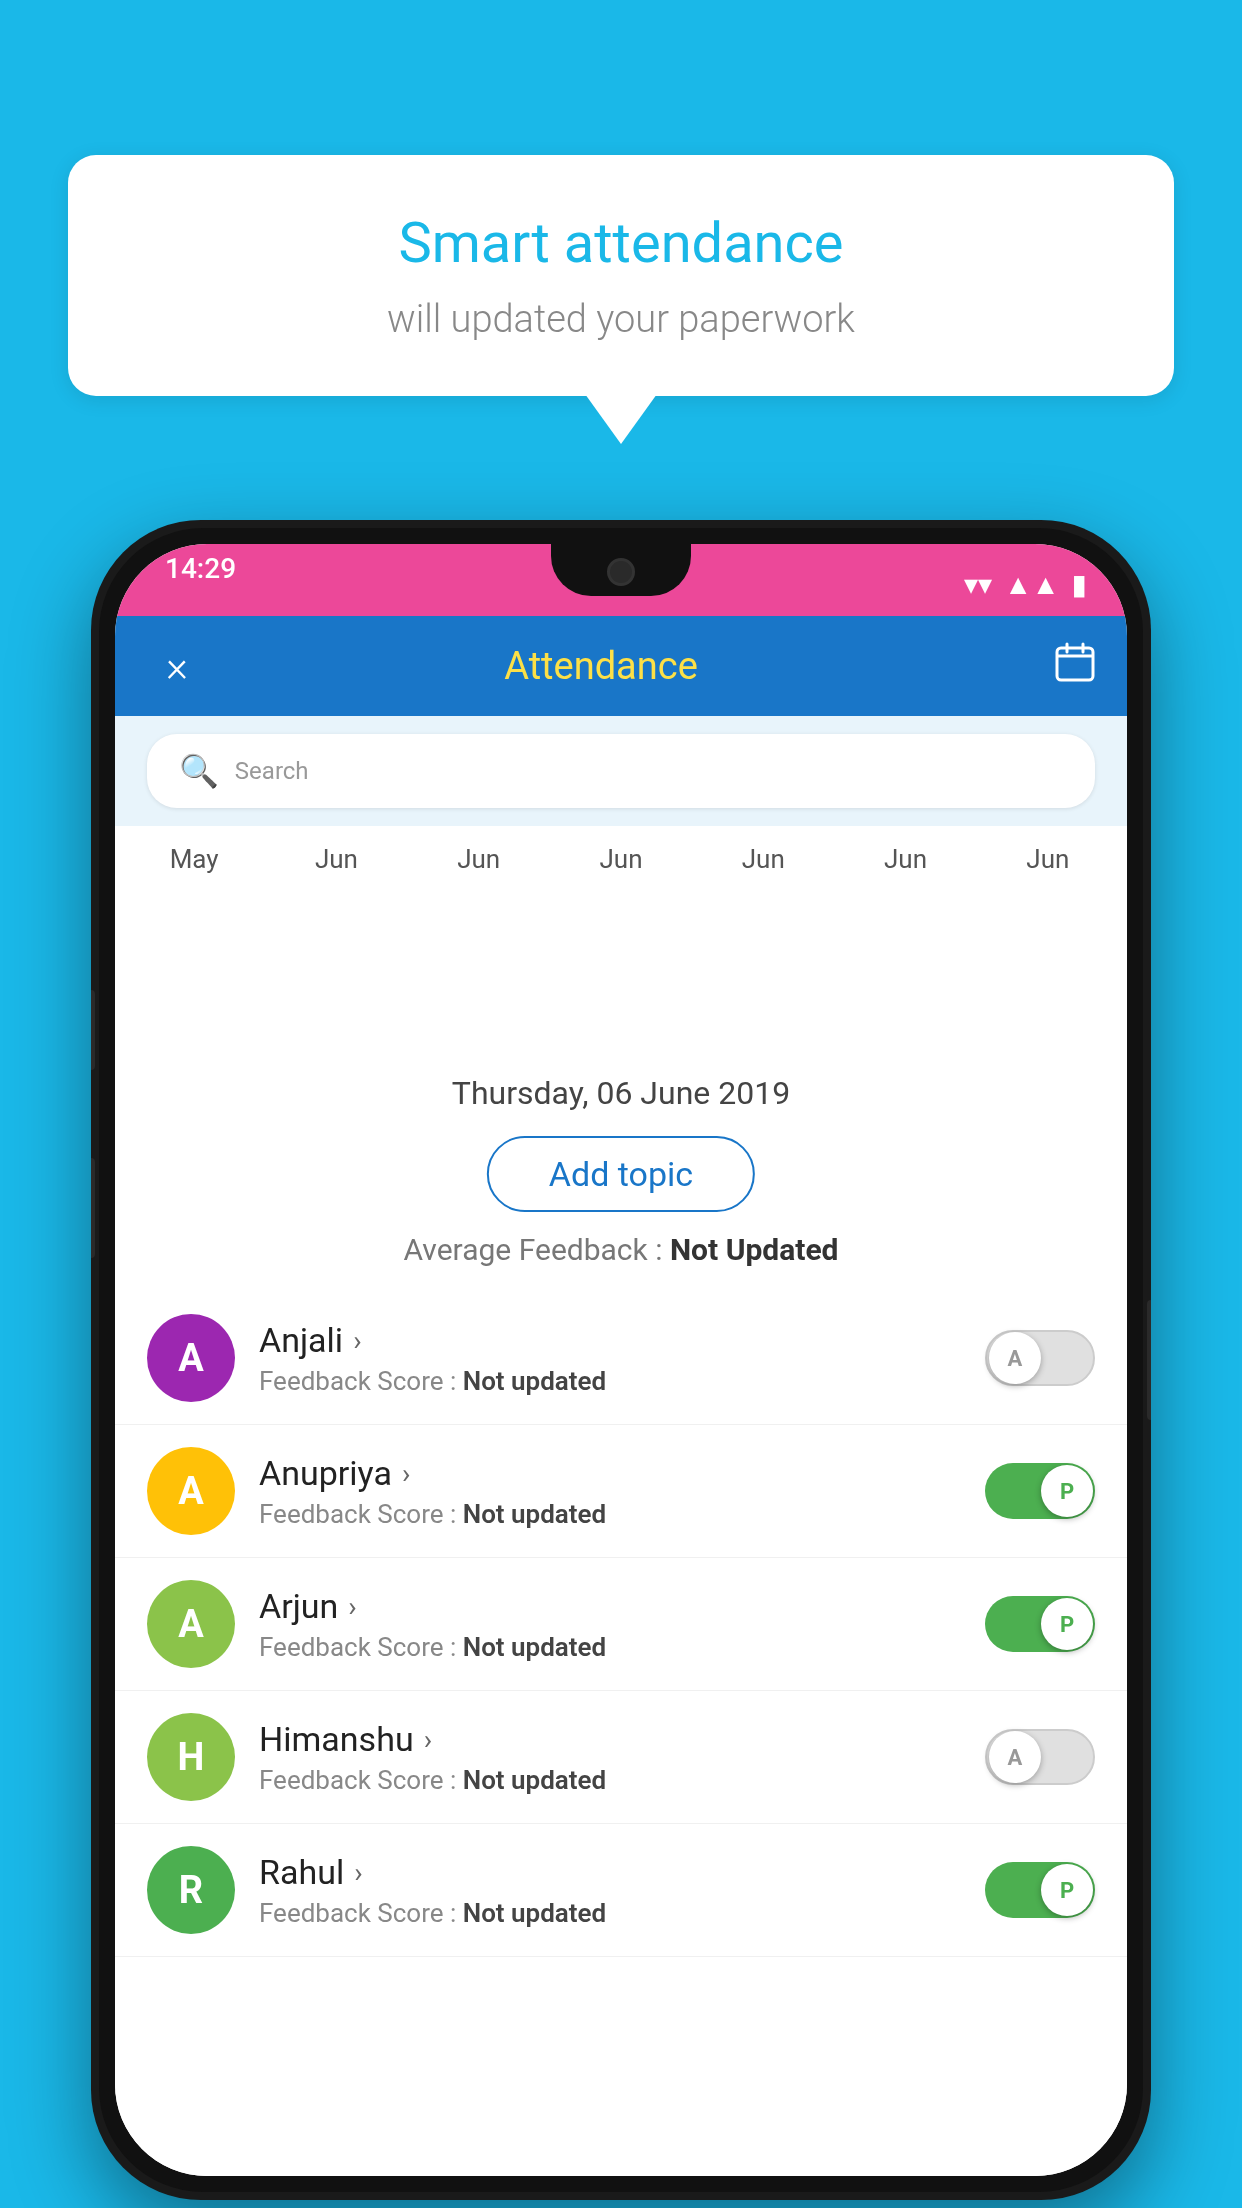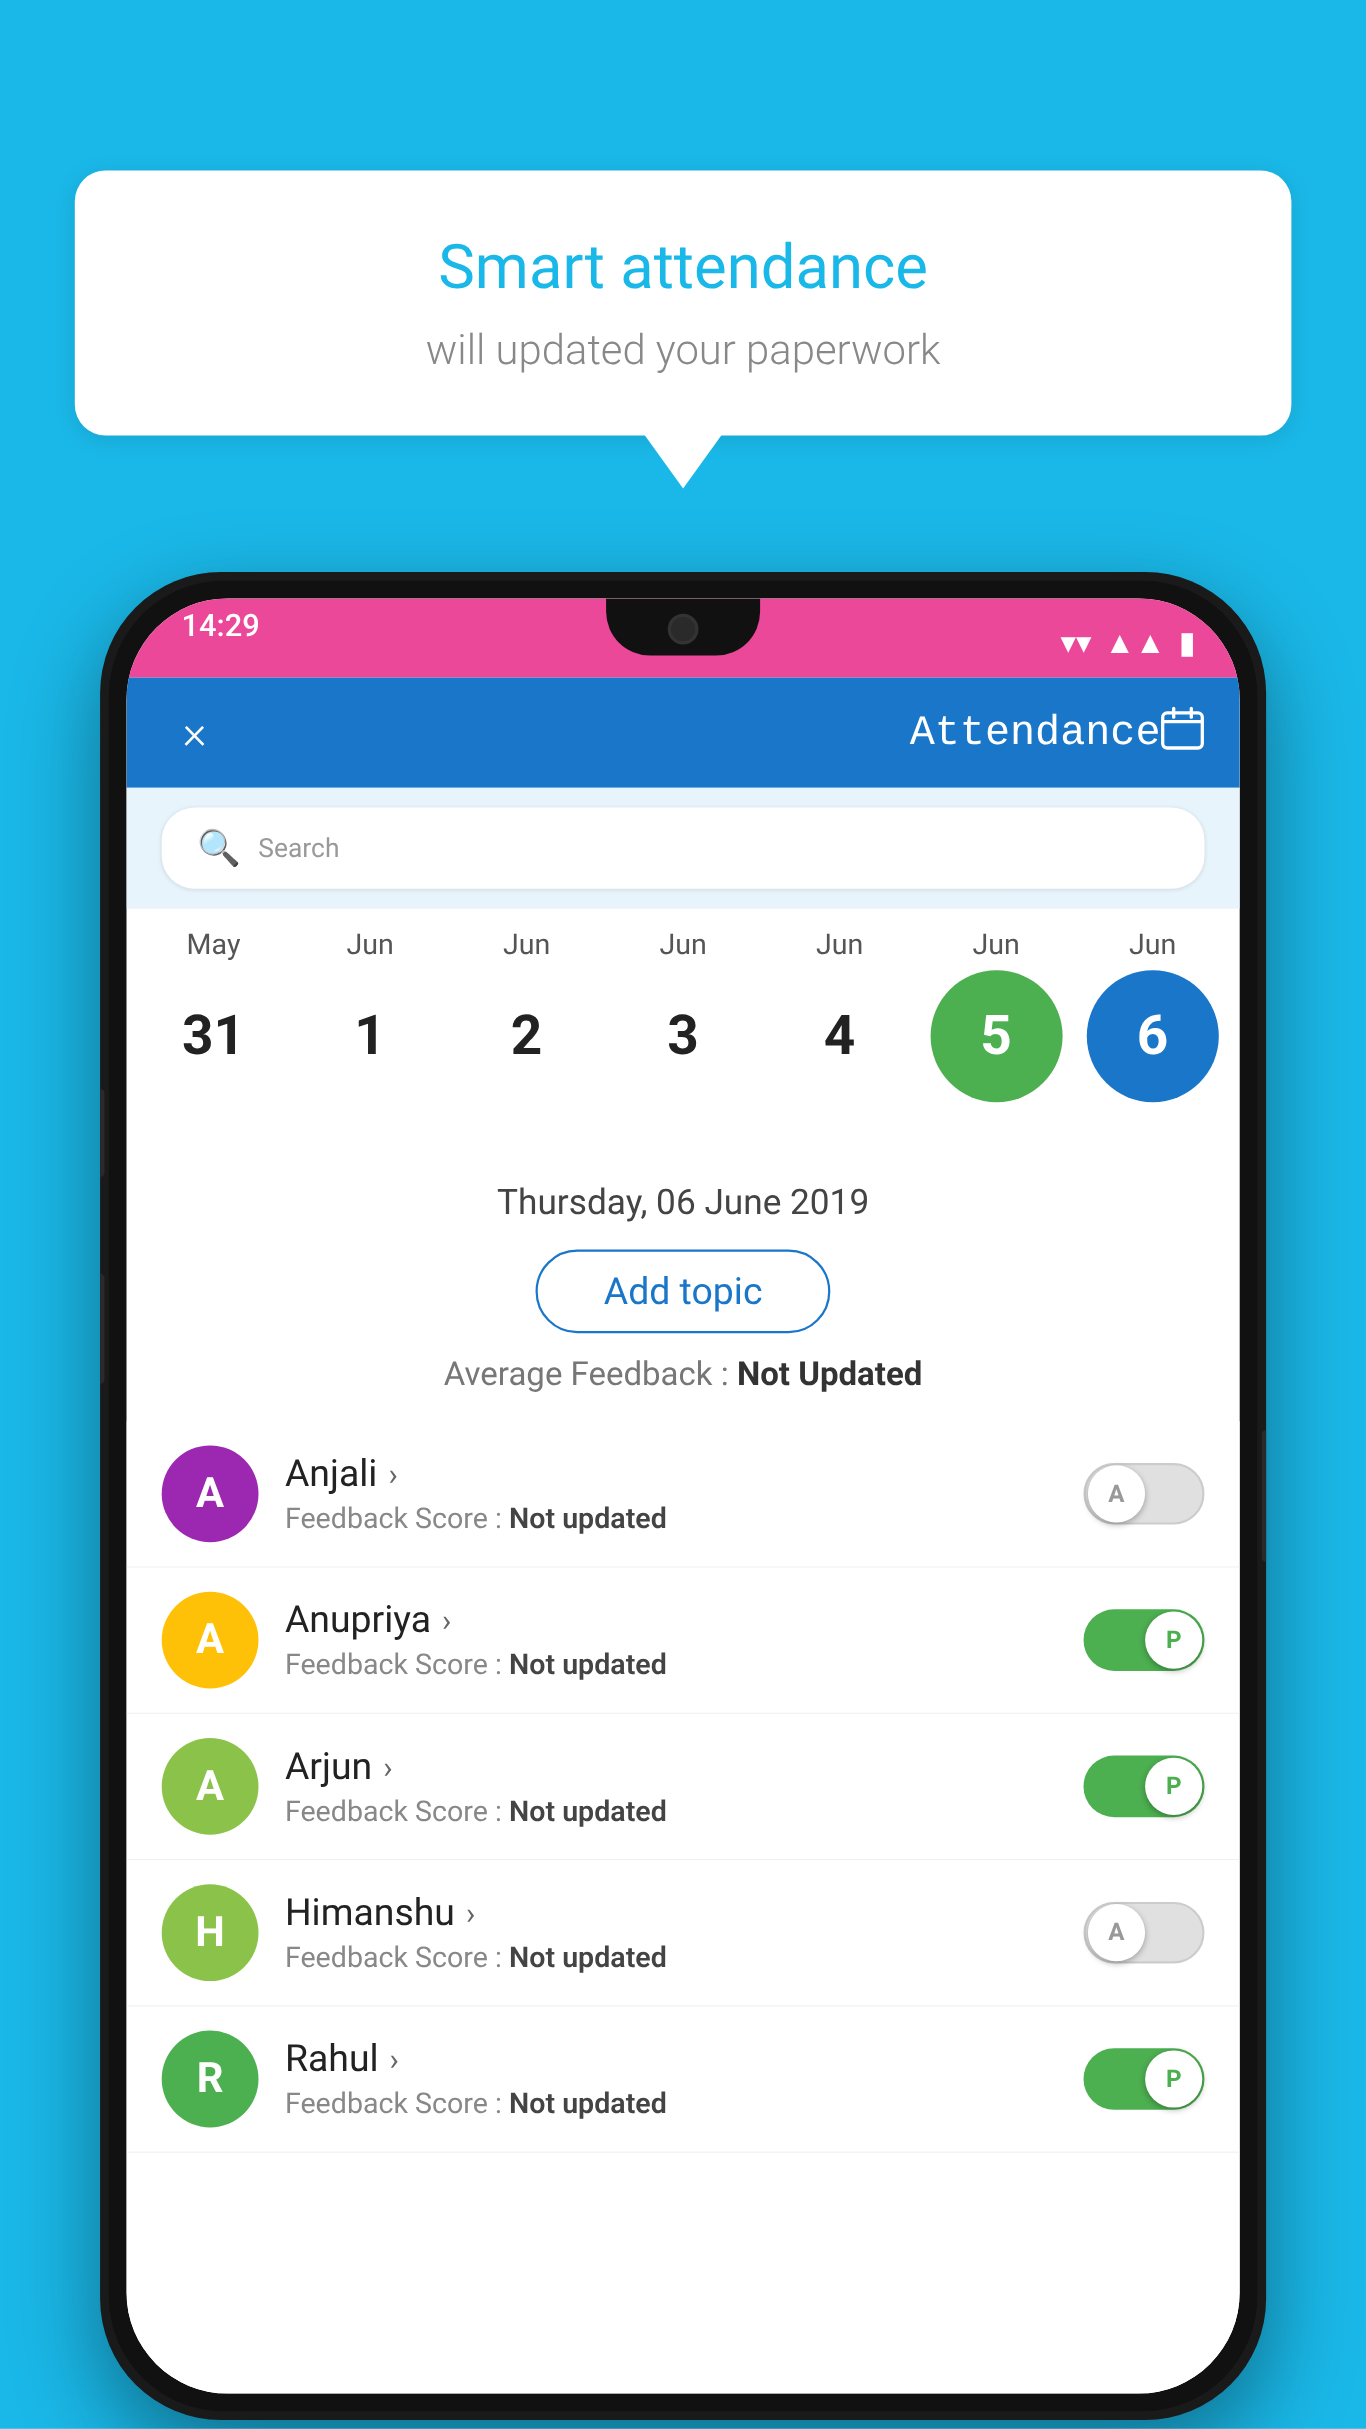--- a/index.html
+++ b/index.html
@@ -172,26 +172,25 @@
       color: white;
       font-size: 42px;
       font-weight: 300;
       cursor: pointer;
       width: 60px;
       text-align: center;
     }
 
     .app-bar-title {
       flex: 1;
-      color: #ffffff;
+      color: #fde047;
       font-size: 38px;
       font-weight: 400;
-      text-align: right;
+      text-align: center;
       margin-left: -60px;
-      font-family: Liberation Mono, monospace;
     }
 
     .app-bar-calendar {
       color: white;
       font-size: 36px;
     }
 
     
     .search-container {
       position: absolute;
@@ -509,29 +508,20 @@
         <div class="calendar-section">
           <div class="month-row">
             <span class="month-label">May</span>
             <span class="month-label">Jun</span>
             <span class="month-label">Jun</span>
             <span class="month-label">Jun</span>
             <span class="month-label">Jun</span>
             <span class="month-label">Jun</span>
             <span class="month-label">Jun</span>
           </div>
-          <div class="date-row">
-            <div class="date-item">31</div>
-            <div class="date-item">1</div>
-            <div class="date-item">2</div>
-            <div class="date-item">3</div>
-            <div class="date-item">4</div>
-            <div class="date-item today">5</div>
-            <div class="date-item selected">6</div>
-          </div>
         </div>
 
         <div class="selected-date-text">Thursday, 06 June 2019</div>
 
         <div class="add-topic-btn">Add topic</div>
 
         <div class="avg-feedback">
           <span>Average Feedback : </span><span class="avg-feedback-bold">Not Updated</span>
         </div>
 

